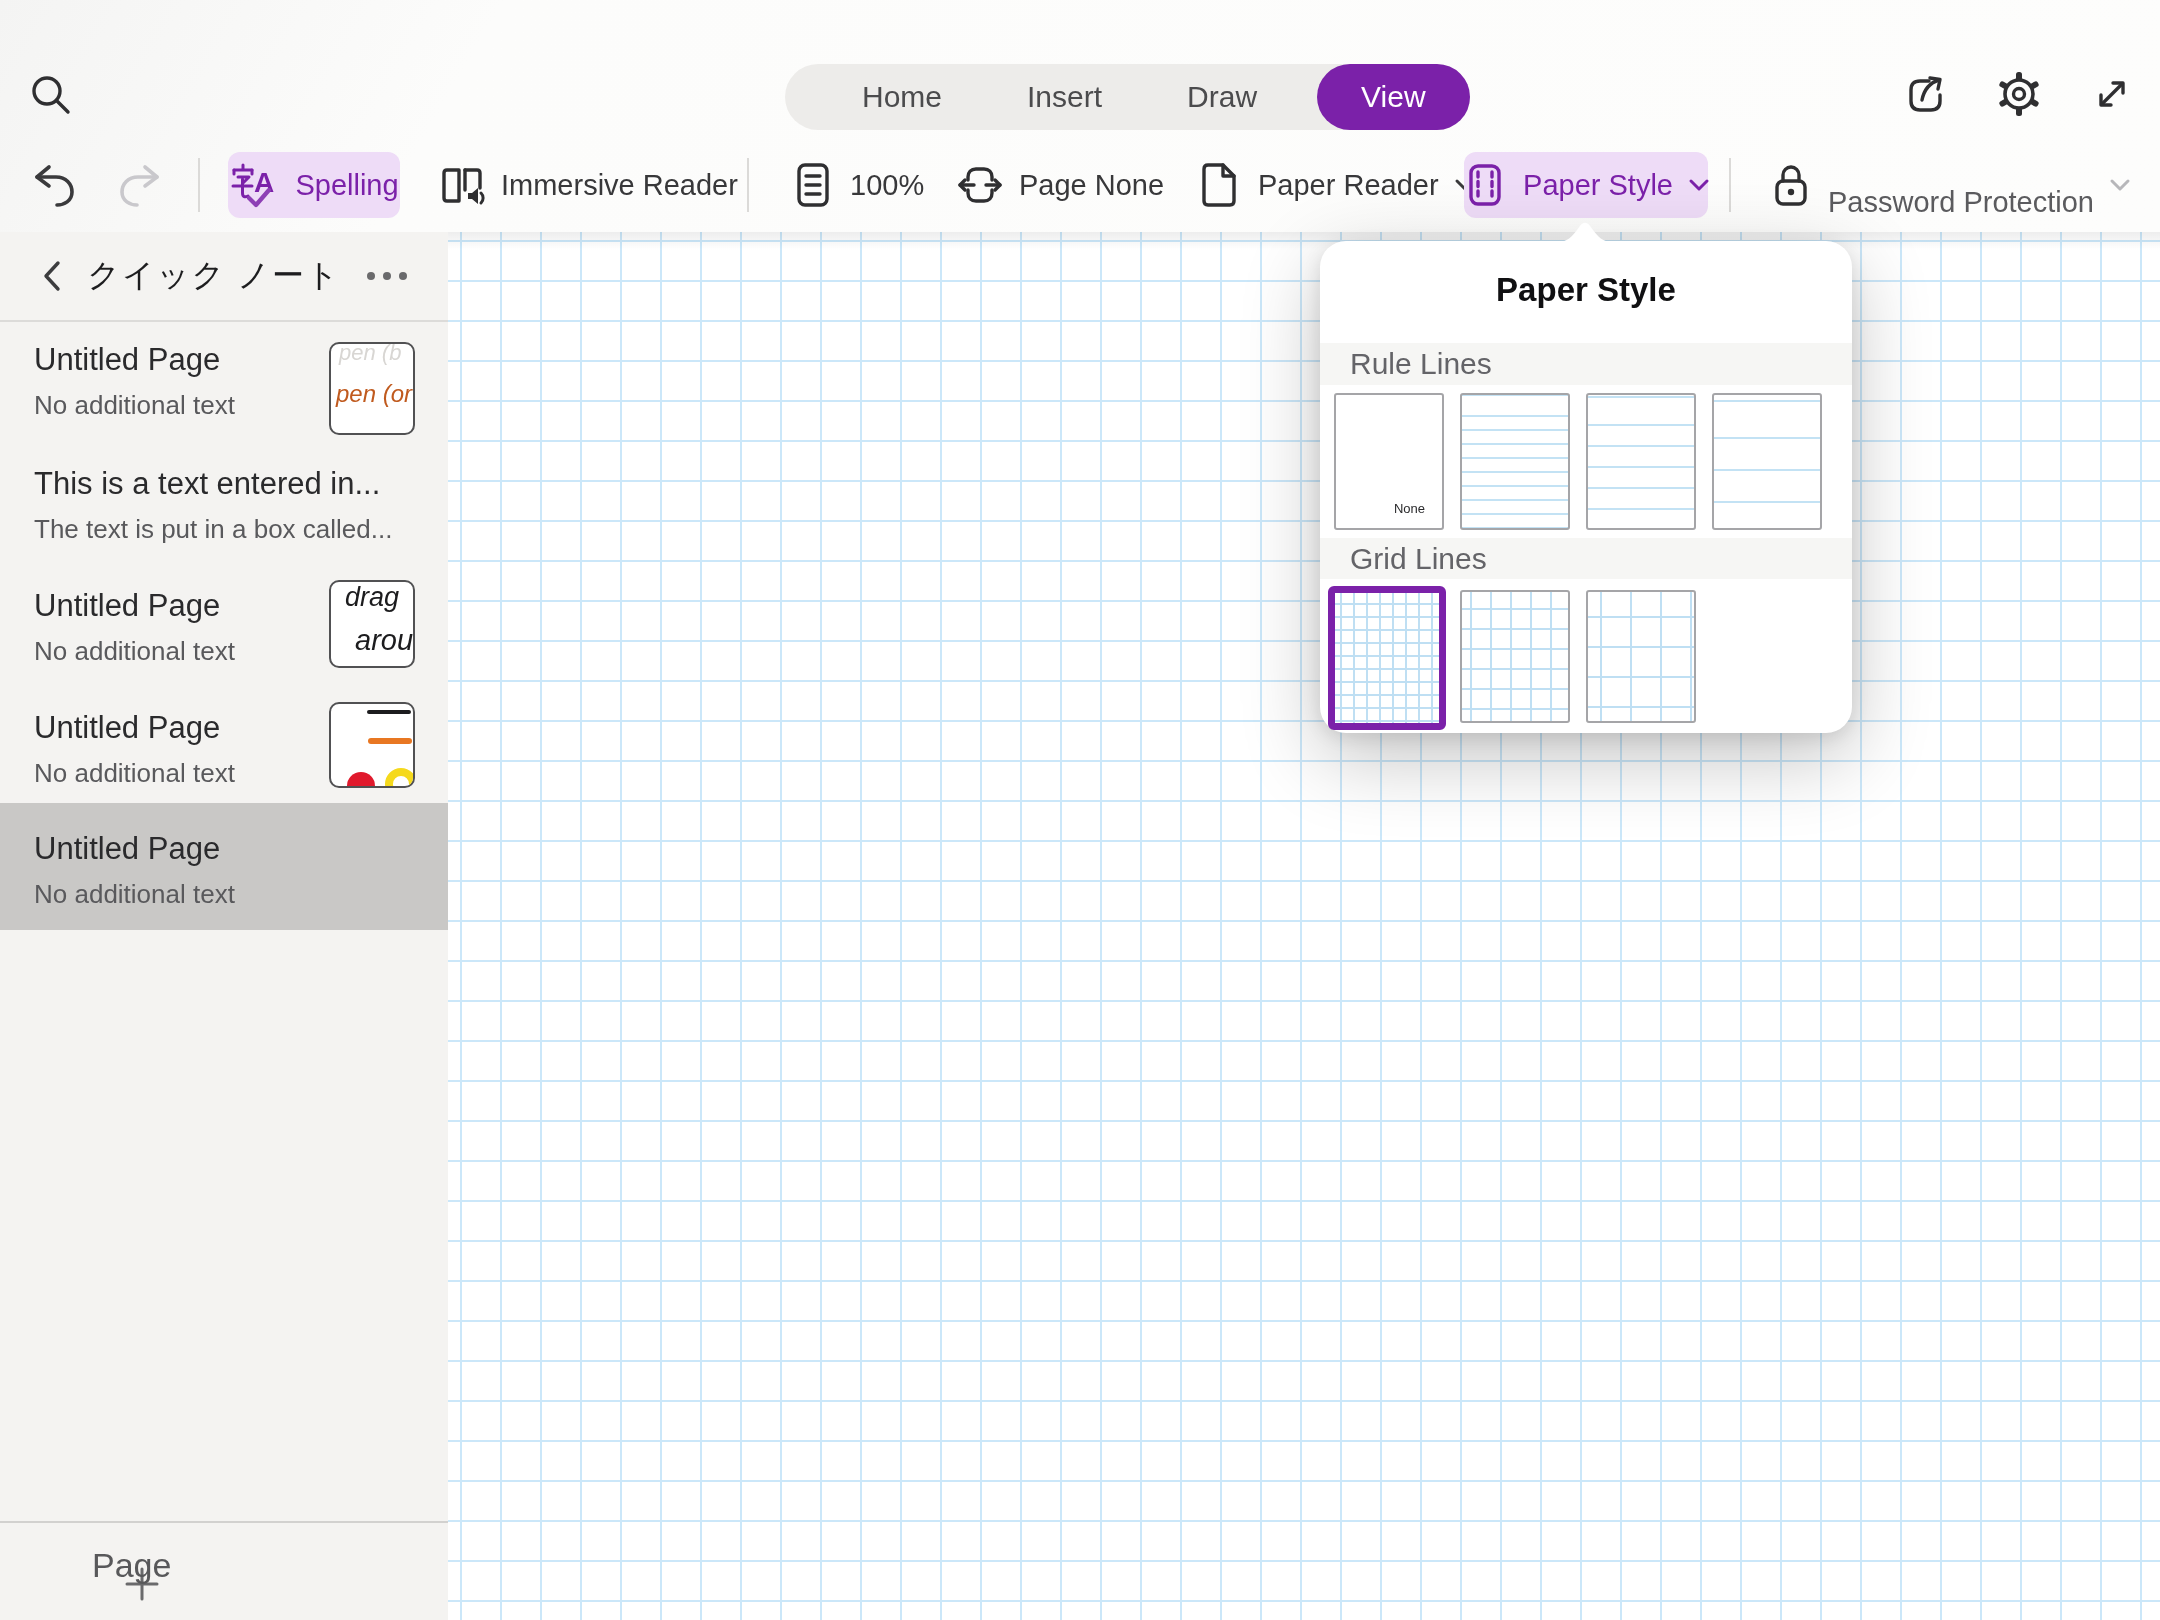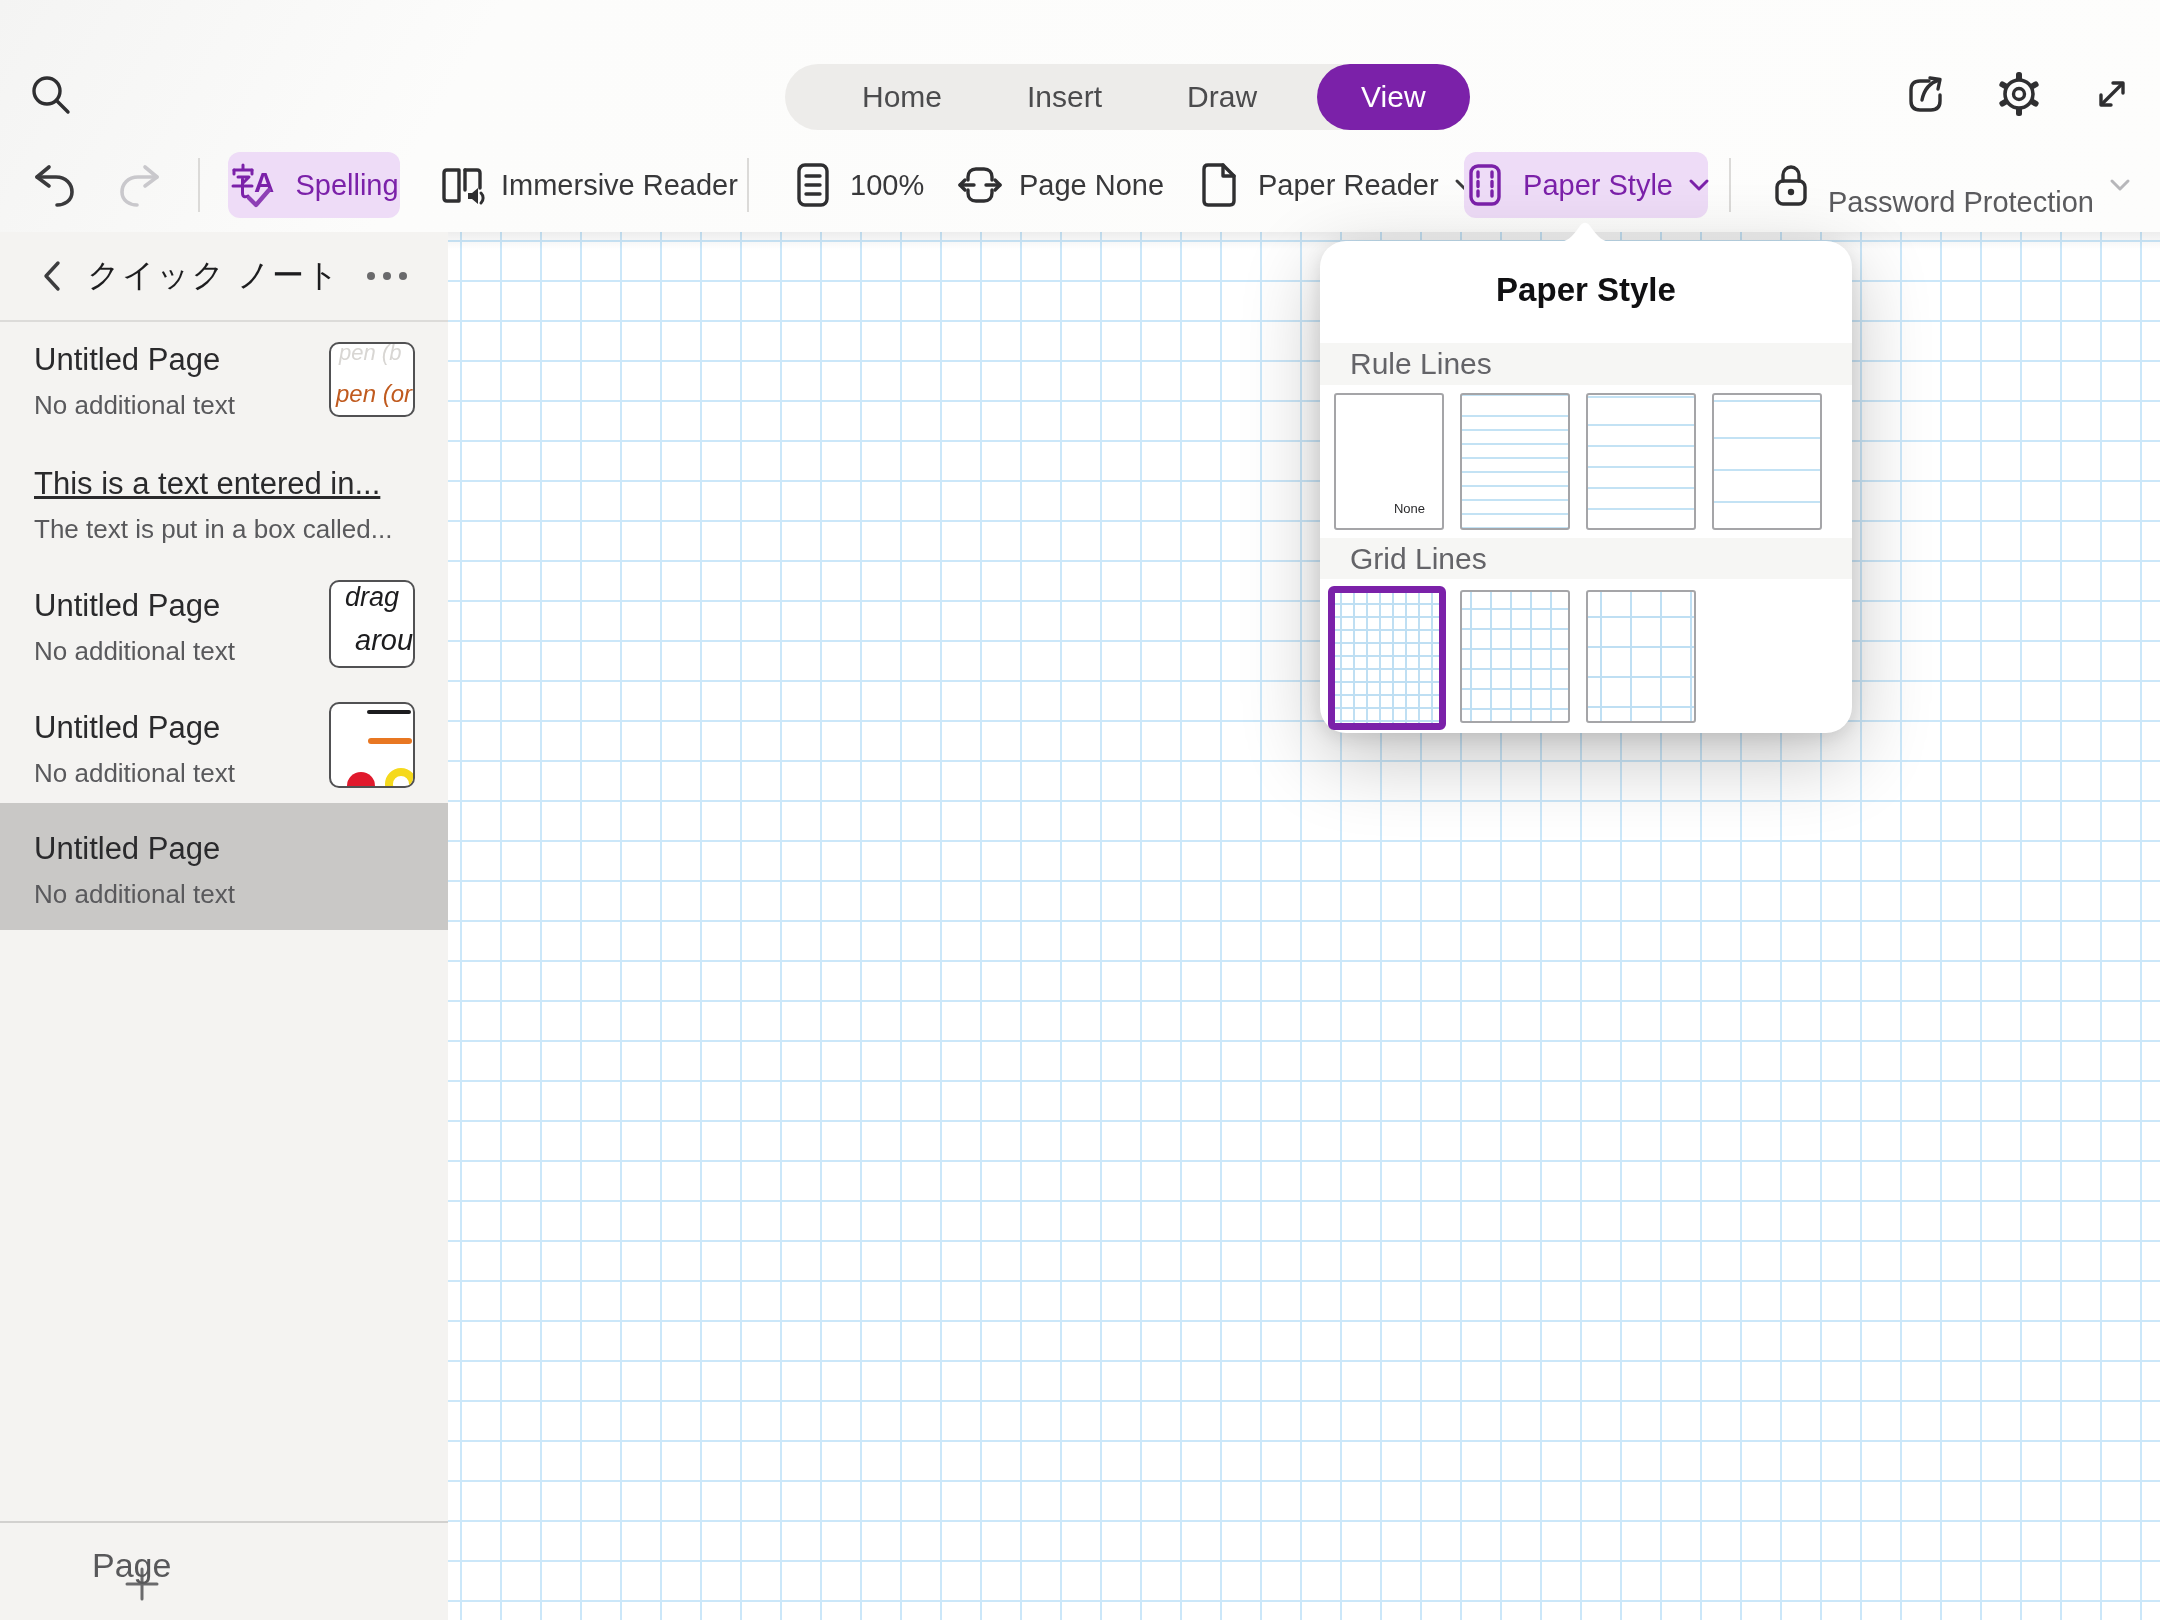--- a/index.html
+++ b/index.html
@@ -33,21 +33,21 @@
   .sidebar{position:absolute;left:0;top:232px;width:448px;height:1388px;background:#f4f3f1;z-index:4;}
   .sb-header{position:absolute;left:0;top:0;width:448px;height:88px;}
   .sb-back{position:absolute;left:36px;top:26px;width:34px;height:36px;cursor:pointer;}
   .sb-title{position:absolute;left:70px;right:90px;top:22px;text-align:center;font-size:32px;
     color:#1d1d1f;letter-spacing:2px;white-space:nowrap;overflow:hidden;}
   .sb-more{position:absolute;right:38px;top:36px;width:46px;height:16px;cursor:pointer;}
   .sb-sep{position:absolute;left:0;top:88px;width:448px;height:2px;background:#dcdbd9;}
 
   .pg{position:absolute;left:0;width:448px;padding-top:6px;cursor:pointer;}
   .pg-title{margin:0 0 12px 34px;font-size:31px;color:#2a2a2c;white-space:nowrap;overflow:hidden;max-width:300px;}
-  .pg-title.wide{max-width:400px;text-decoration:underline;}
+  .pg-title.wide{max-width:400px;}
   .pg-sub{margin-left:34px;font-size:26px;color:#59595c;white-space:nowrap;overflow:hidden;max-width:400px;}
   .pg-selected{background:#c9c8c6;height:127px;padding-top:28px;}
   .pg-thumb{position:absolute;right:33px;width:86px;border-radius:10px;border:2.5px solid #515153;
     background:#fff;overflow:hidden;}
   .ink{position:absolute;font-style:italic;white-space:nowrap;}
 
   .sb-foot-sep{position:absolute;left:0;top:1289px;width:448px;height:2px;background:#d2d1cf;}
   .add-page{position:absolute;left:0;top:1300px;width:448px;height:80px;cursor:pointer;}
   .add-page svg{position:absolute;left:30px;top:18px;}
   .add-page span{position:absolute;left:92px;top:14px;font-size:34px;color:#58585a;}
@@ -290,21 +290,21 @@
           </svg>
       </span>
     </span>
   </div>
   <div class="sb-sep"></div>
 
   <div class="pg" style="top:104px">
     <div class="pg-title">Untitled Page</div>
     <div class="pg-sub">No additional text</div>
   </div>
-  <div class="pg-thumb" style="top:110px;height:75px">
+  <div class="pg-thumb" style="top:110px;height:93px">
     <span class="ink" style="top:-4px;left:8px;font-size:22px;color:#d8d6d3">pen (b</span>
     <span class="ink" style="top:36px;left:5px;font-size:24px;color:#c05a1e">pen (or</span>
   </div>
 
   <div class="pg" style="top:228px">
     <div class="pg-title wide">This is a text entered in...</div>
     <div class="pg-sub">The text is put in a box called...</div>
   </div>
 
   <div class="pg" style="top:350px">

